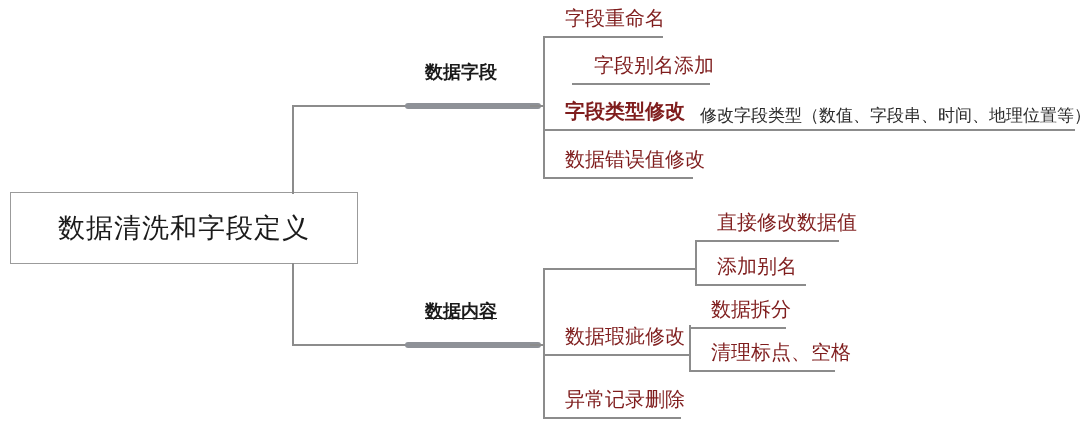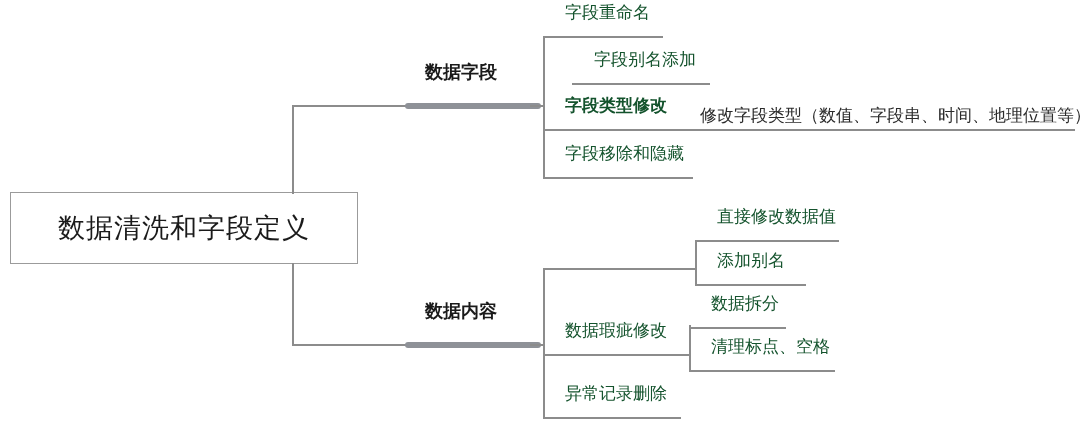--- a/index.html
+++ b/index.html
@@ -75,23 +75,23 @@
   }
 
   
   .leaf {
     position: absolute;
     white-space: nowrap;
   }
   .leaf-text {
     position: absolute;
     left: 22px;
-    bottom: 14px;
-    font-size: 17px;
-    color: #14532d;
+    bottom: 6px;
+    font-size: 20px;
+    color: #7f1d1d;
     white-space: nowrap;
   }
   .leaf-rule {
     position: absolute;
     left: 0;
     bottom: 0;
     height: 2px;
     background: #8c8c8c;
   }
   .leaf-note {
@@ -132,26 +132,26 @@
     <div class="leaf-rule" style="width:138px;"></div>
   </div>
 
   <div class="leaf" style="left:543px; top:95px; width:532px; height:36px;font-weight:bold;">
     <span class="leaf-text">字段类型修改</span>
     <div class="leaf-rule" style="width:532px;"></div>
   </div>
   <div class="leaf-note" style="left:700px; top:104px;">修改字段类型（数值、字段串、时间、地理位置等）</div>
 
   <div class="leaf" style="left:543px; top:143px; width:150px; height:36px;">
-    <span class="leaf-text">字段移除和隐藏</span>
+    <span class="leaf-text">数据错误值修改</span>
     <div class="leaf-rule" style="width:150px;"></div>
   </div>
 
   <div class="branch-bar" style="left:405px; top:342px; width:136px;"></div>
-  <div class="branch-label" style="left:425px; top:299px;">数据内容</div>
+  <div class="branch-label" style="left:425px; top:299px;text-decoration:underline;">数据内容</div>
 
   <div class="spine" style="left:543px; top:268px; height:151px;"></div>
   <div class="stub" style="left:530px; top:344px; width:15px;"></div>
 
   <div class="leaf" style="left:543px; top:234px; width:153px; height:36px;">
     <div class="leaf-rule" style="width:153px;"></div>
   </div>
 
   <div class="spine" style="left:695px; top:240px; height:46px;"></div>
   <div class="stub" style="left:684px; top:268px; width:13px;"></div>

